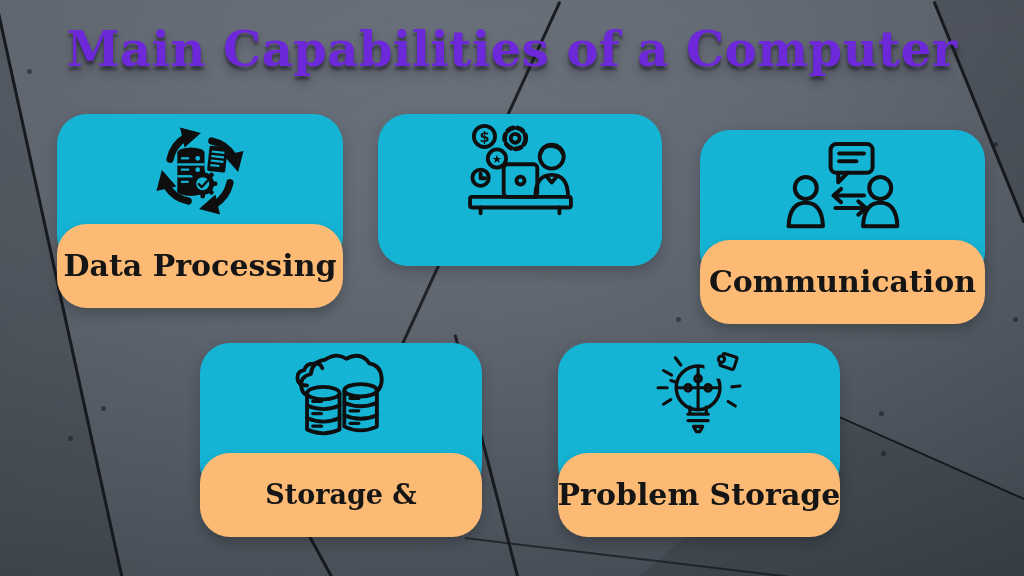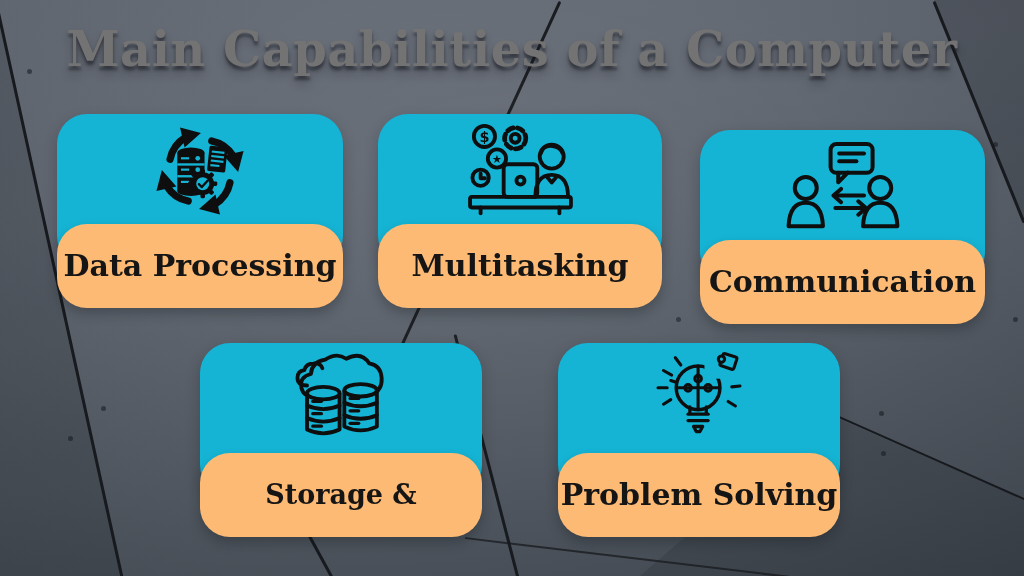--- a/index.html
+++ b/index.html
@@ -22,21 +22,21 @@
   .seam.s3{left:455px;top:333px;width:251px;transform:rotate(75.5deg);}
   .seam.s5{left:934px;top:0;width:239px;transform:rotate(67.85deg);}
   .seam.s6{left:830px;top:412px;width:215px;height:2px;transform:rotate(23.9deg);}
   .seam.s7{left:296px;top:510px;width:75px;transform:rotate(61.4deg);}
   .seam.s8{left:465px;top:537px;width:327px;height:2px;opacity:.75;transform:rotate(6.84deg);}
   .rivet{position:absolute;width:5px;height:5px;border-radius:50%;background:rgba(22,26,31,.55);}
   
   .title{
     position:absolute;left:0;right:0;top:4px;height:90px;
     display:flex;align-items:center;justify-content:center;
-    font-weight:bold;font-size:48px;letter-spacing:.5px;color:#737373;
+    font-weight:bold;font-size:48px;letter-spacing:.5px;color:#6d28d9;
     text-shadow:0 4px 3px rgba(25,28,34,.55),0 8px 10px rgba(25,28,34,.30);
     white-space:nowrap;
   }
   
   .card{position:absolute;height:194px;}
   .card .panel{
     position:absolute;left:0;right:0;top:0;height:152px;
     background:var(--accent);border-radius:30px;
     box-shadow:0 6px 14px rgba(15,20,26,.25);
   }
@@ -157,23 +157,20 @@
         <path d="M81,78 Q81,55 98,55 Q115,55 115,78"></path>
         <path d="M92.5,56.5 L98,63 L103.5,56.5"></path>
         <rect x="13" y="78" width="105" height="11" rx="2"></rect>
         <path d="M24,89 L24,95"></path>
         <path d="M106,89 L106,95"></path>
       </g>
       <text x="28" y="20.5" font-family="DejaVu Sans, sans-serif" font-size="15" font-weight="bold" text-anchor="middle" fill="#0e0e0e">$</text>
       <text x="41" y="43" font-family="DejaVu Sans, sans-serif" font-size="12" text-anchor="middle" fill="#0e0e0e">★</text>
     </svg>
   </div>
-  <div class="label">
-    <span>Multitasking</span>
-  </div>
 </div>
 
 <div class="card card3">
   <div class="panel">
     <svg class="icon" width="126" viewBox="0 0 132 100">
       <g class="ln" stroke-width="4.2">
         <rect x="53" y="5" width="44" height="30" rx="6"></rect>
         <path d="M62,15 L88,15"></path>
         <path d="M62,23 L80,23"></path>
         <path d="M61,35 L61,45 L71,35"></path>
@@ -253,15 +250,15 @@
       <g class="ln" stroke-width="3.6">
         <path d="M46,63 L46,70"></path>
         <path d="M64,63 L64,70"></path>
         <path d="M44,71 L66,71"></path>
         <path d="M44,78 L66,78"></path>
         <path d="M50,84.5 L60,84.5 L57,90 L53,90 Z"></path>
       </g>
     </svg>
   </div>
   <div class="label">
-    <span>Problem Solving</span>
+    <span>Problem Storage</span>
   </div>
 </div>
 
 </body></html>

